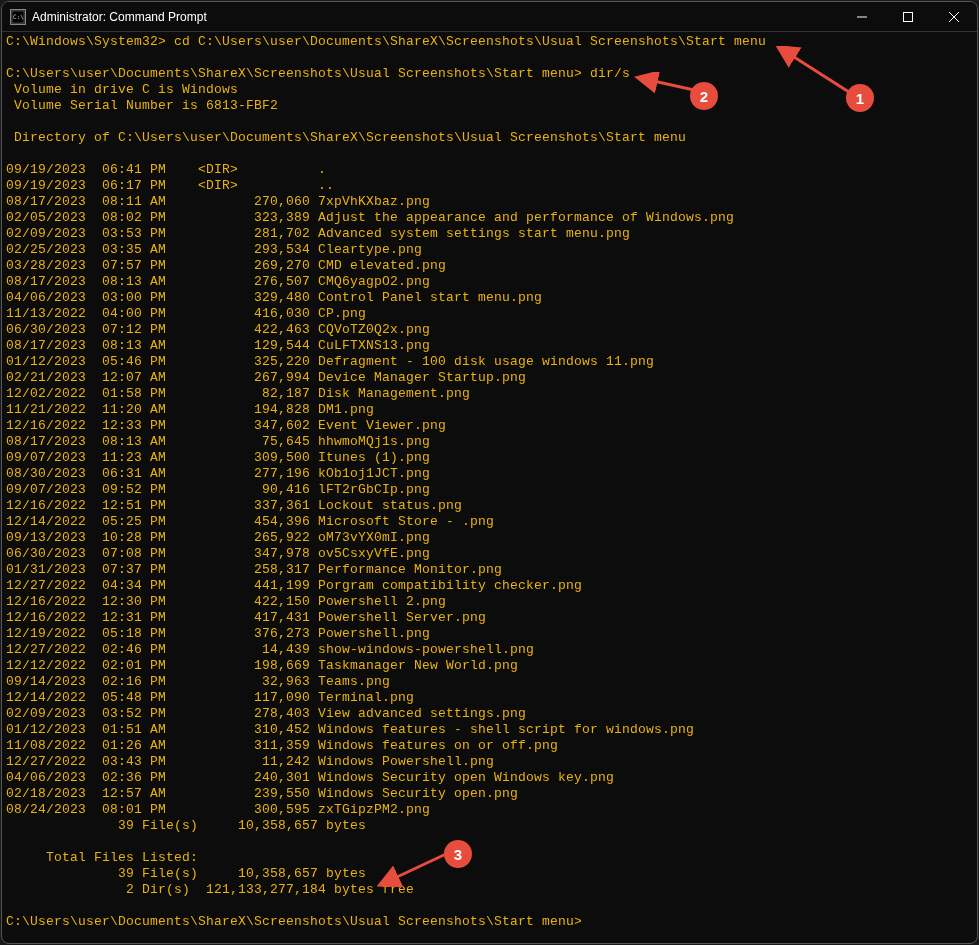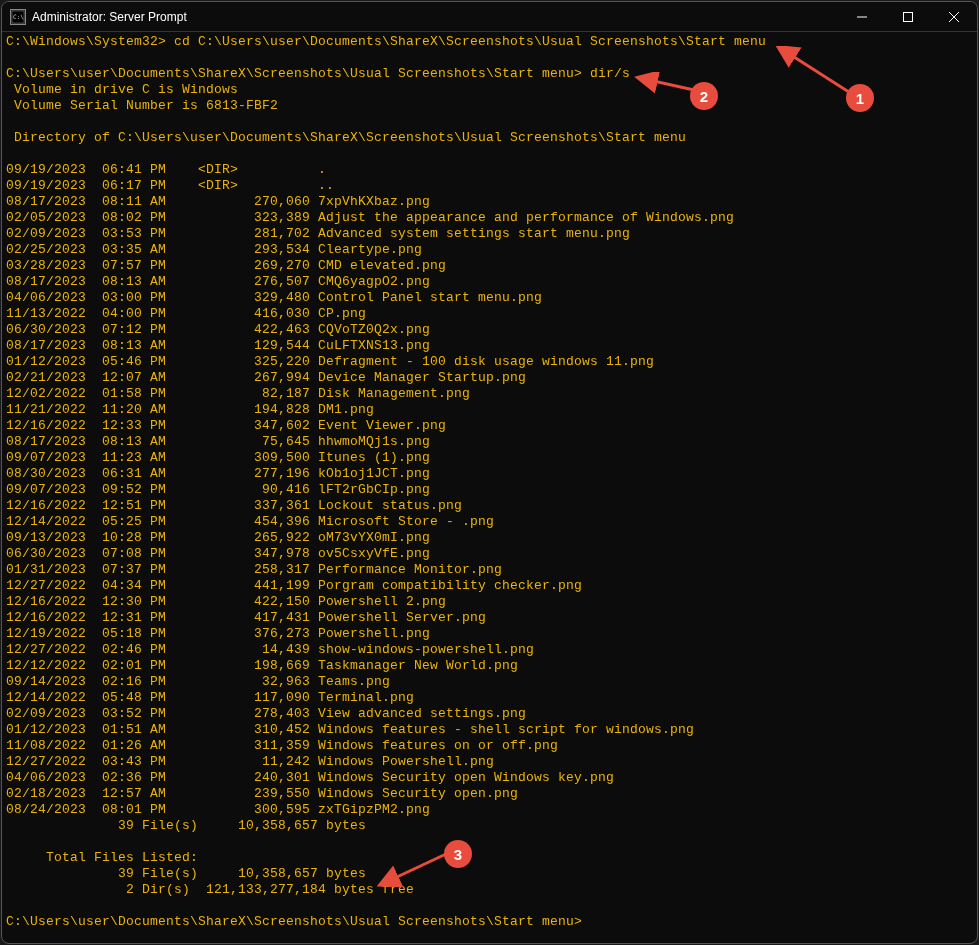--- a/index.html
+++ b/index.html
@@ -102,21 +102,21 @@
 
 <div class="window">
   <div class="titlebar">
     <div class="titlebar-left">
       <div class="app-icon">
         <svg width="14" height="14" viewBox="0 0 14 14">
             <rect x="1" y="1" width="12" height="12" fill="#000" stroke="#888" stroke-width="0.5"></rect>
             <text x="2" y="9" font-size="6" fill="#ccc" font-family="monospace">C:\</text>
           </svg>
       </div>
-      <span class="title-text">Administrator: Server Prompt</span>
+      <span class="title-text">Administrator: Command Prompt</span>
     </div>
     <div class="titlebar-controls">
       <div class="titlebar-btn">
         <svg width="10" height="10" viewBox="0 0 10 10">
             <line x1="0" y1="5" x2="10" y2="5" stroke="#fff" stroke-width="1"></line>
           </svg>
       </div>
       <div class="titlebar-btn">
         <svg width="10" height="10" viewBox="0 0 10 10">
             <rect x="0.5" y="0.5" width="9" height="9" fill="none" stroke="#fff" stroke-width="1"></rect>

